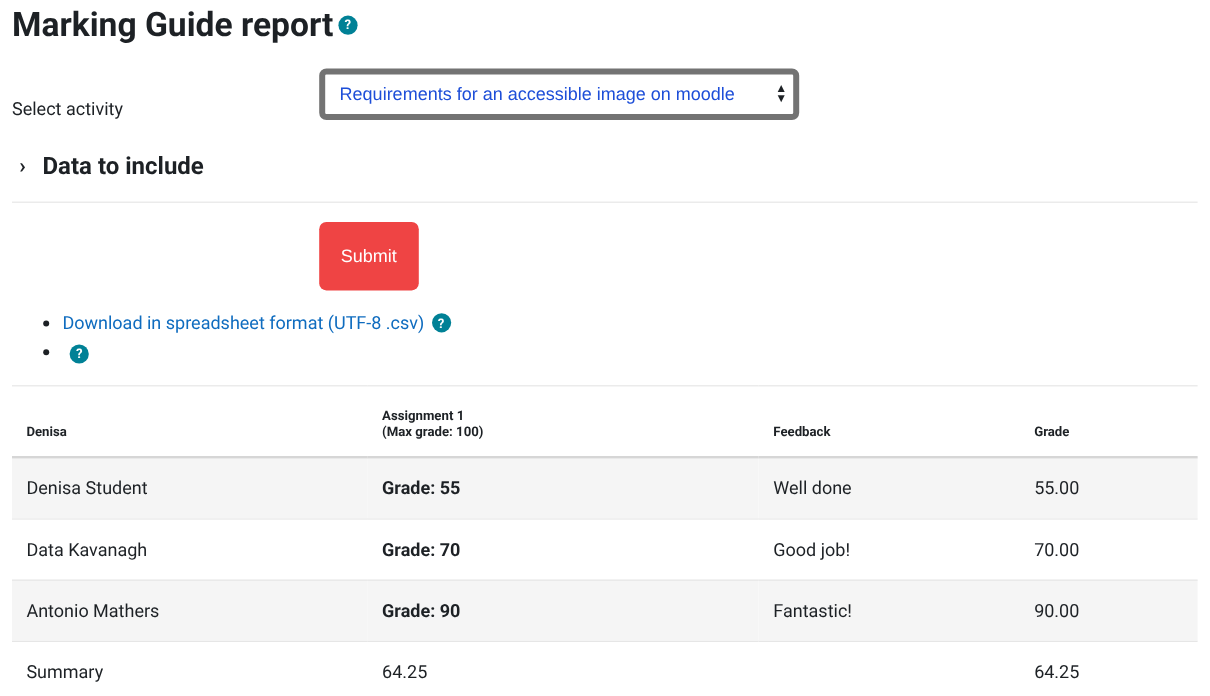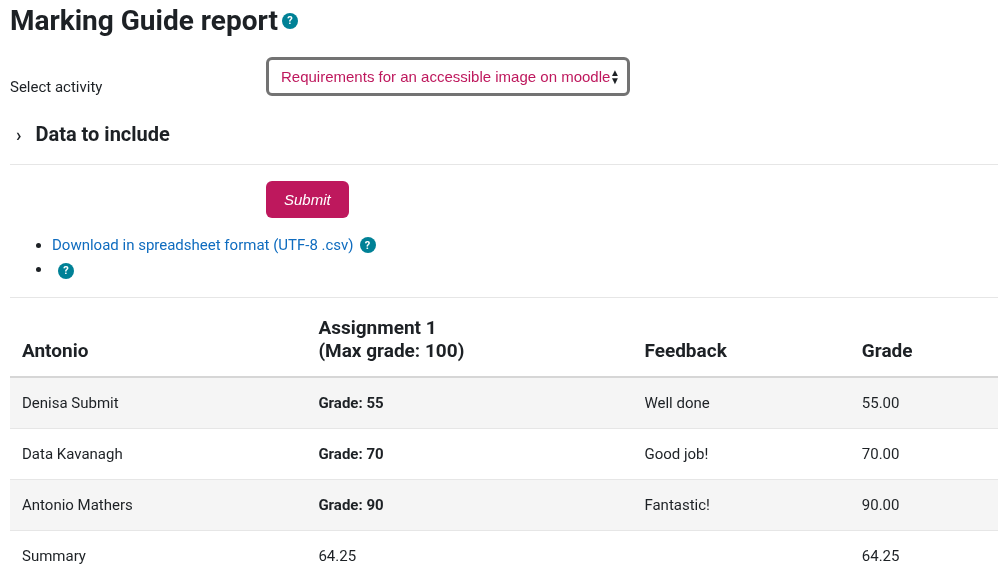--- a/index.html
+++ b/index.html
@@ -38,29 +38,29 @@
       align-items: flex-end;
       margin-bottom: 26px;
     }
     .form-label {
       width: 256px;
     }
     .select-wrap {
       flex: 0 0 auto;
     }
     select.custom-select {
-      padding: 8px 16px 8px 12px;
-      border: 3px solid #737373;
+      padding: 8px 48px 8px 12px;
+      border: 5px solid #737373;
       border-radius: 6px;
       background: #fff;
       font-size: 15px;
       appearance: none;
       -webkit-appearance: none;
       -moz-appearance: none;
-      color: #be185d;
+      color: #1d4ed8;
       position: relative;
     }
     .select-wrap { position: relative; display: inline-block; }
     .select-arrows {
       position: absolute;
       right: 10px;
       top: 50%;
       transform: translateY(-50%);
       pointer-events: none;
       font-size: 10px;
@@ -88,28 +88,27 @@
     hr.section-rule {
       border: none;
       border-top: 1px solid #e6e6e6;
       margin: 0 0 16px 0;
     }
     .submit-row {
       padding-left: 256px;
       margin-bottom: 18px;
     }
     .btn-primary {
-      background: #be185d;
+      background: #ef4444;
       color: #fff;
       border: none;
       border-radius: 6px;
-      padding: 10px 18px;
+      padding: 20px 18px;
       font-size: 15px;
       cursor: pointer;
-      font-style: italic;
     }
     ul.download-list {
       list-style: disc;
       padding-left: 42px;
       margin-bottom: 18px;
     }
     ul.download-list li {
       margin-bottom: 6px;
     }
     ul.download-list a {
@@ -126,21 +125,21 @@
       border-collapse: collapse;
       border-top: 1px solid #e6e6e6;
     }
     table.report th, table.report td {
       text-align: left;
       padding: 16px 12px;
       vertical-align: middle;
     }
     table.report thead th {
       font-weight: 700;
-      font-size: 19px;
+      font-size: 11px;
       border-bottom: 2px solid #d6d6d6;
       padding-top: 18px;
       padding-bottom: 14px;
       vertical-align: bottom;
     }
     table.report tbody tr {
       border-top: 1px solid #e6e6e6;
     }
     table.report tbody tr:nth-child(odd) {
       background: #f5f5f5;
@@ -197,32 +196,32 @@
   <li>
     <span class="li-row">
       <span class="help-icon">?</span>
     </span>
   </li>
 </ul>
 
 <table class="report">
   <thead>
     <tr>
-      <th class="col-student">Antonio</th>
+      <th class="col-student">Denisa</th>
       <th class="col-assign">
         <span>Assignment 1</span><br>
         <span>(Max grade: 100)</span>
       </th>
       <th class="col-feedback">Feedback</th>
       <th class="col-grade">Grade</th>
     </tr>
   </thead>
   <tbody>
     <tr>
-      <td>Denisa Submit</td>
+      <td>Denisa Student</td>
       <td class="grade-cell-bold">Grade: 55</td>
       <td>Well done</td>
       <td>55.00</td>
     </tr>
     <tr>
       <td>Data Kavanagh</td>
       <td class="grade-cell-bold">Grade: 70</td>
       <td>Good job!</td>
       <td>70.00</td>
     </tr>

